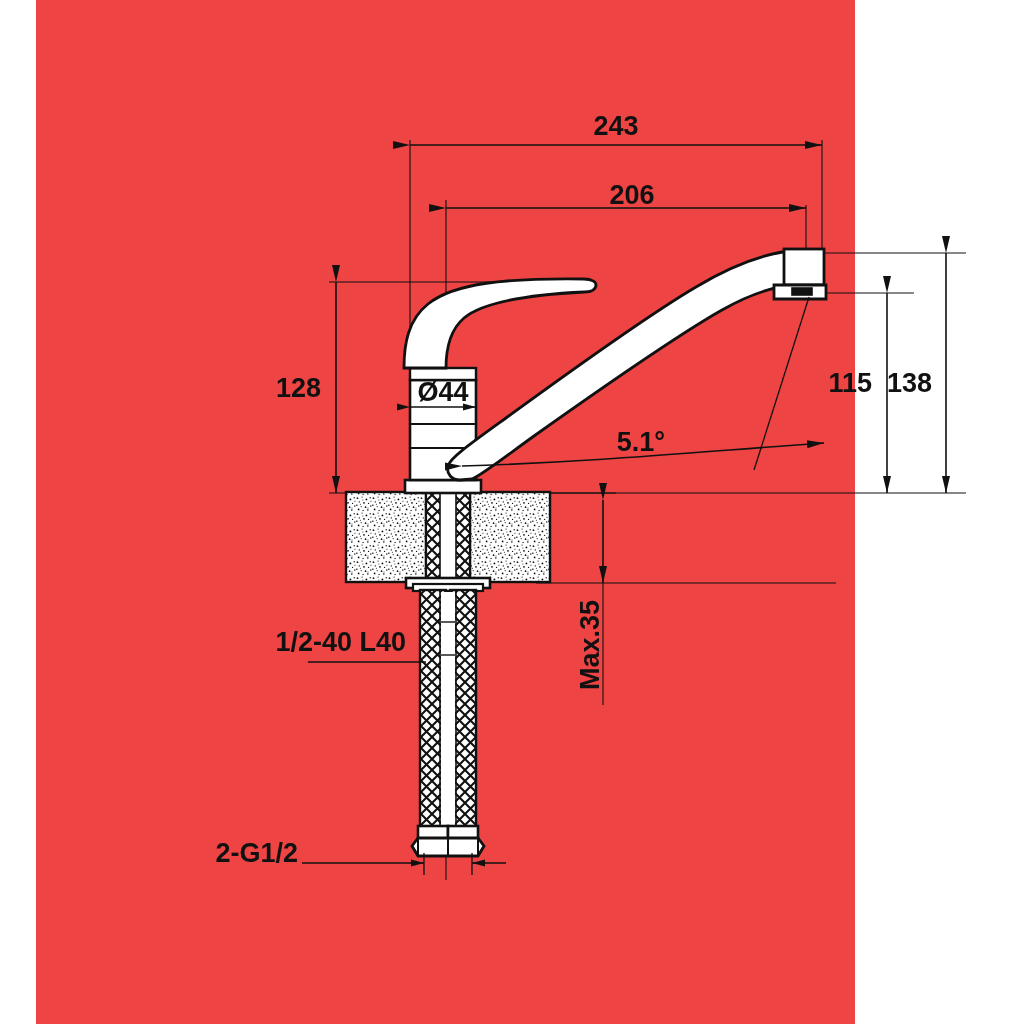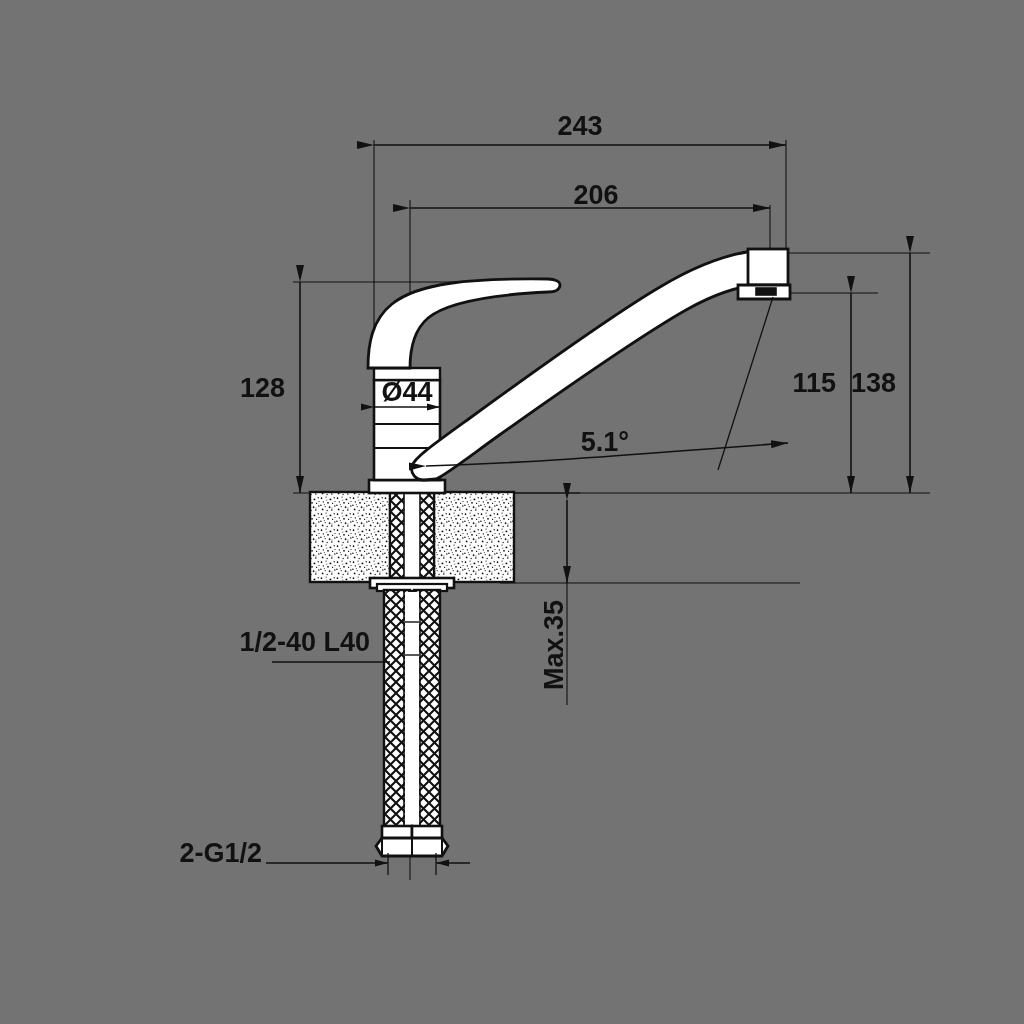--- a/index.html
+++ b/index.html
@@ -2,24 +2,25 @@
 <html><head>
 <meta charset="utf-8">
 <style>
   html, body {
     margin: 0;
     padding: 0;
     background: #ffffff;
   }
   #canvas-wrap {
     position: relative;
-    width: 1024px;
+    width: 819px;
     height: 1024px;
-    background: #737373;
+    background: #ef4444;
     font-family: "Liberation Sans", sans-serif;
+    margin-left: 36px;
   }
   svg.drawing {
     position: absolute;
     left: 0;
     top: 0;
     width: 1024px;
     height: 1024px;
   }
   .dimtext {
     font-family: "Liberation Sans", sans-serif;

